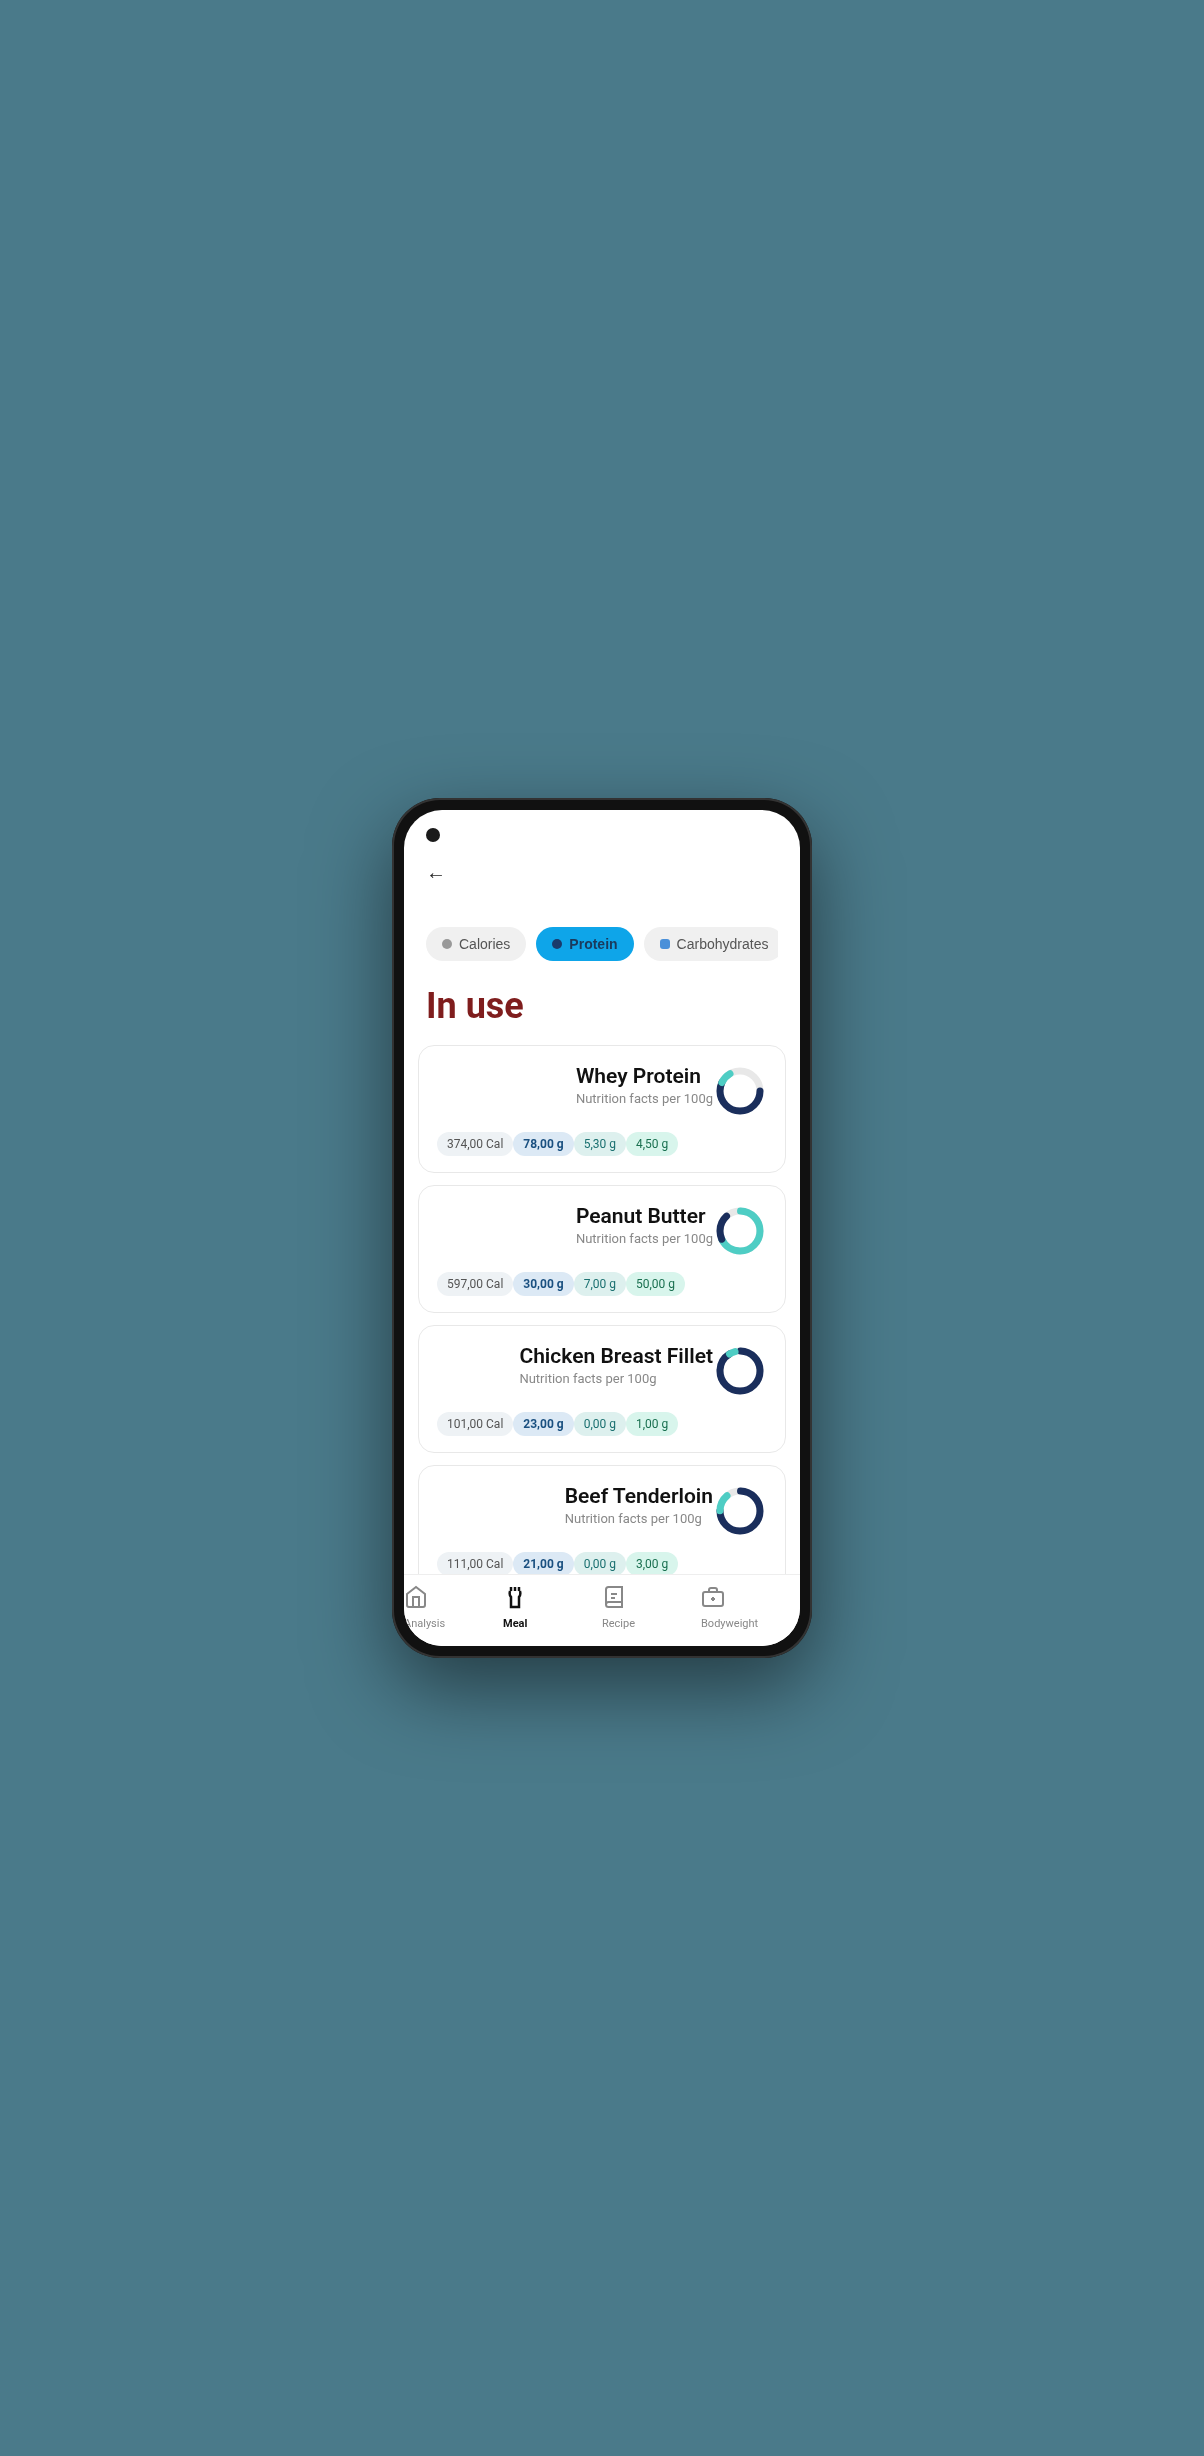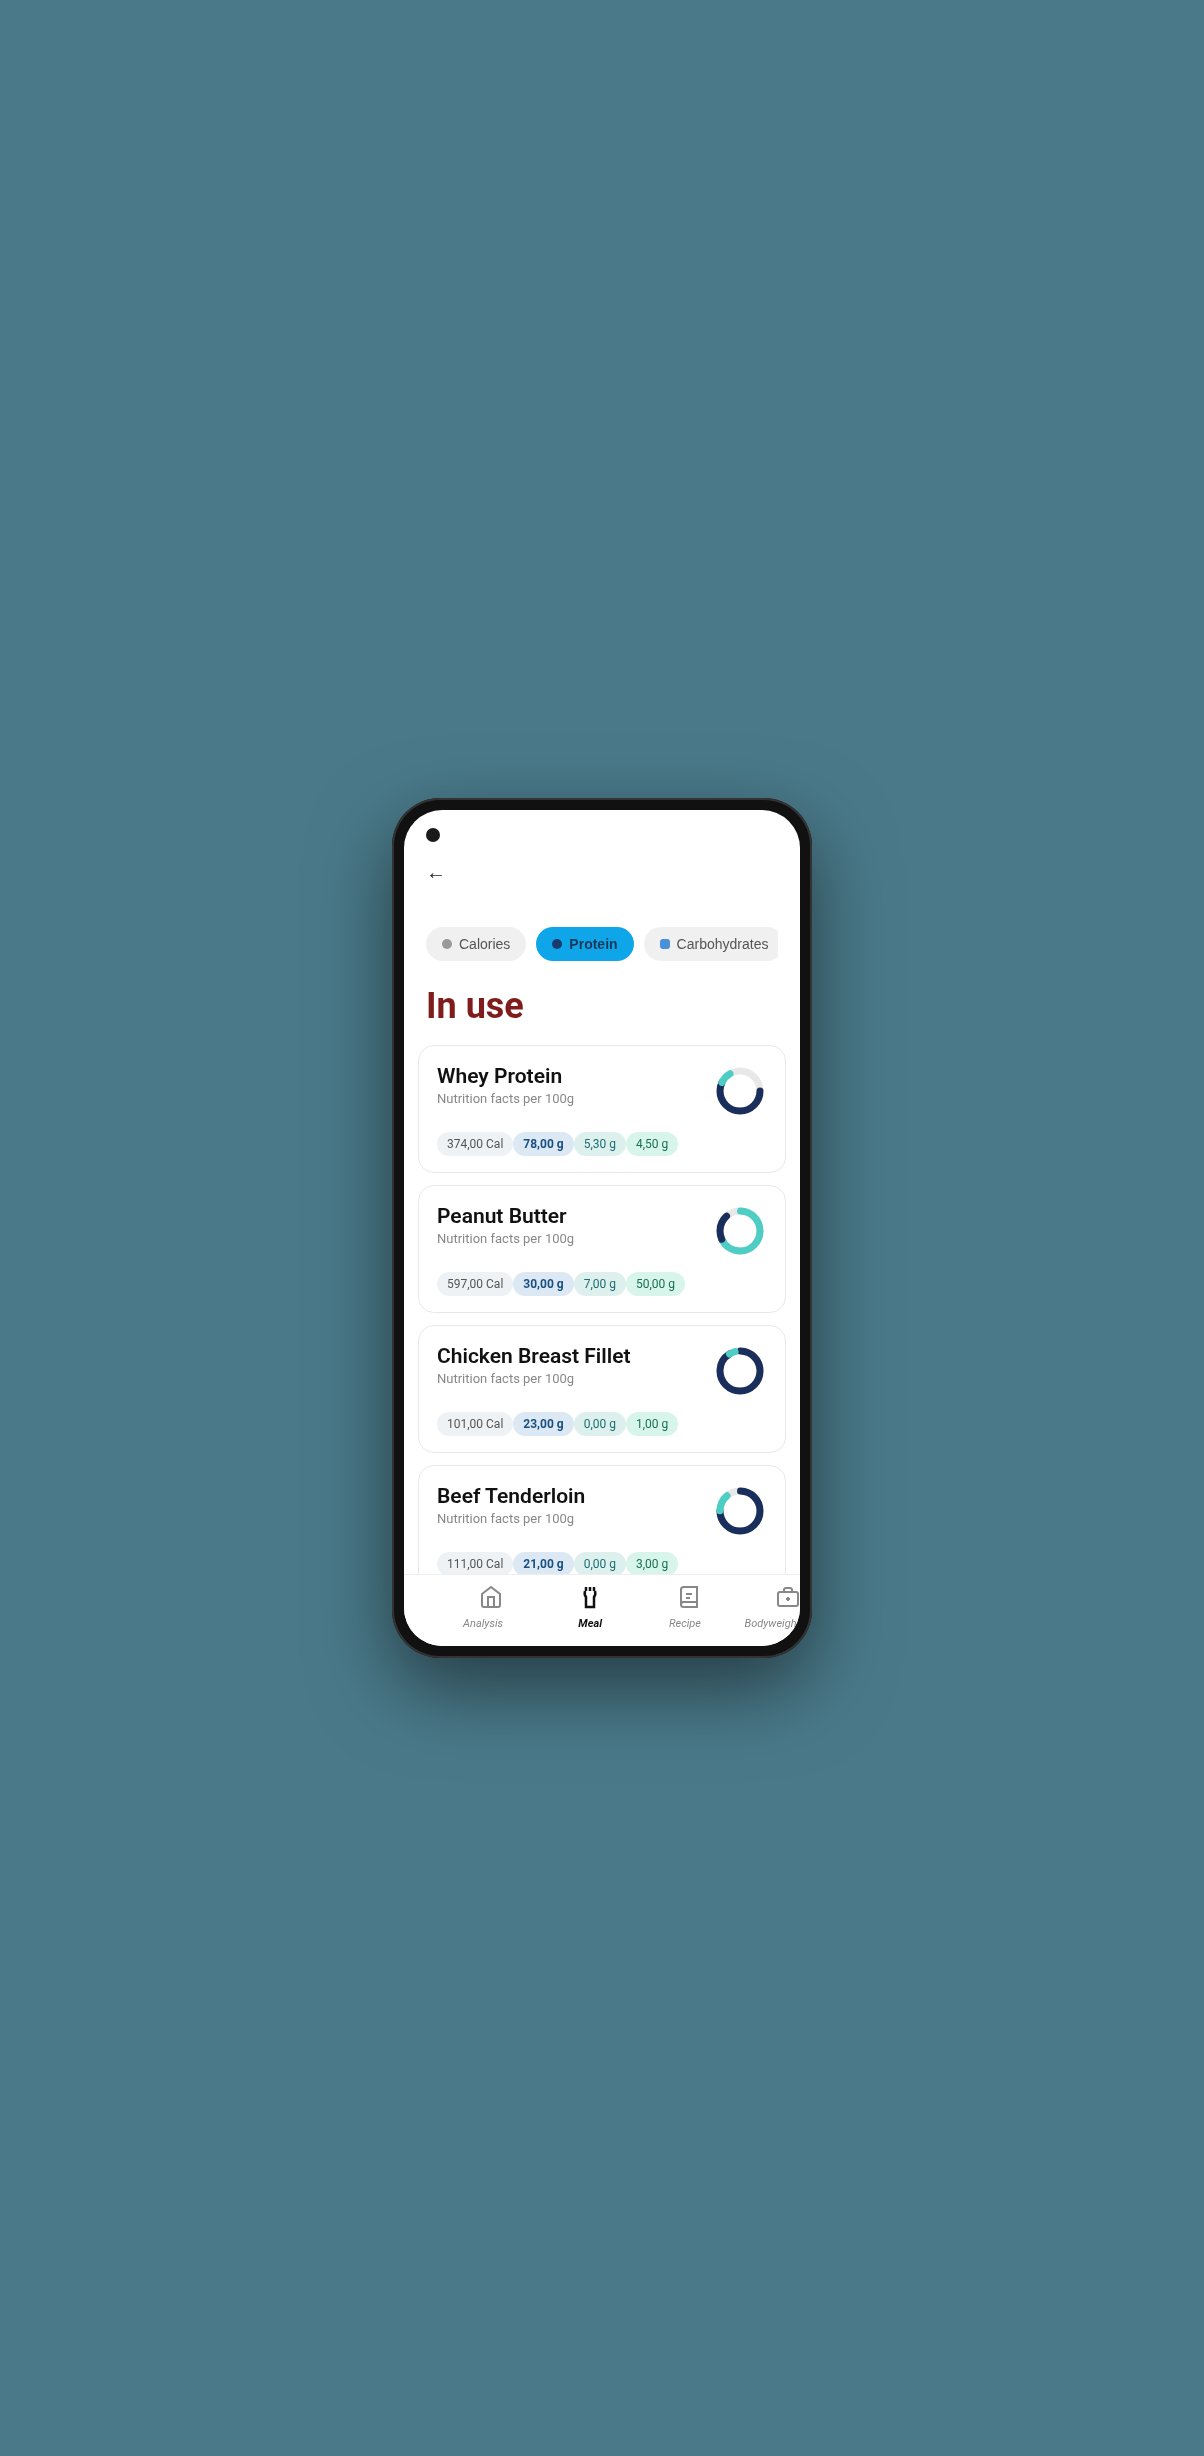--- a/index.html
+++ b/index.html
@@ -131,21 +131,21 @@
       border-radius: 16px;
       padding: 18px 18px 16px 18px;
       margin-bottom: 12px;
       display: flex;
       flex-direction: column;
       position: relative;
     }
 
     .food-card-top {
       display: flex;
-      justify-content: space-between;
+      justify-content: flex-end;
       align-items: flex-start;
       margin-bottom: 14px;
     }
 
     .food-info {}
 
     .food-name {
       font-size: 21px;
       font-weight: 600;
       color: #111;
@@ -203,25 +203,24 @@
       align-items: center;
       padding: 10px 0 16px 0;
       border-top: 1px solid #eee;
       background: #fff;
       flex-shrink: 0;
     }
 
     .nav-item {
       display: flex;
       flex-direction: column;
-      align-items: flex-end;
+      align-items: flex-start;
       gap: 3px;
       cursor: pointer;
       flex: 1;
-      font-style: italic;
     }
 
     .nav-icon {
       font-size: 22px;
       color: #888;
     }
 
     .nav-icon.active {
       color: #111;
     }

